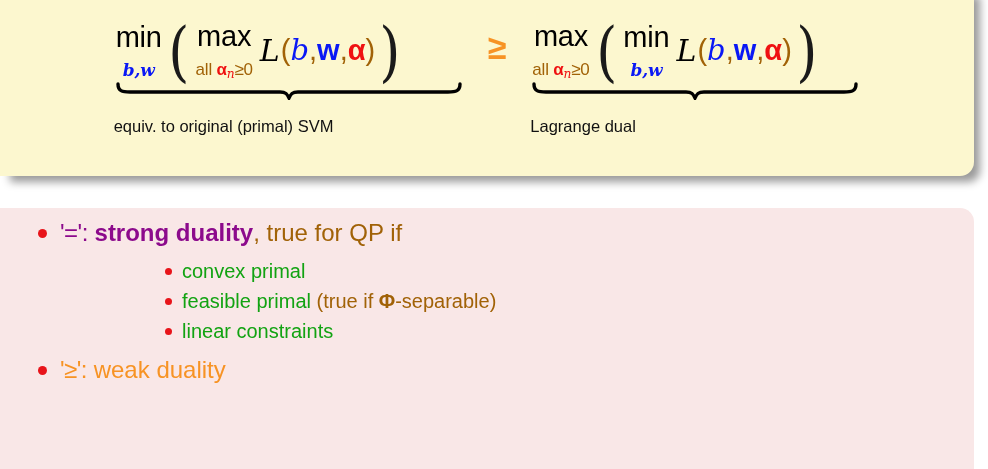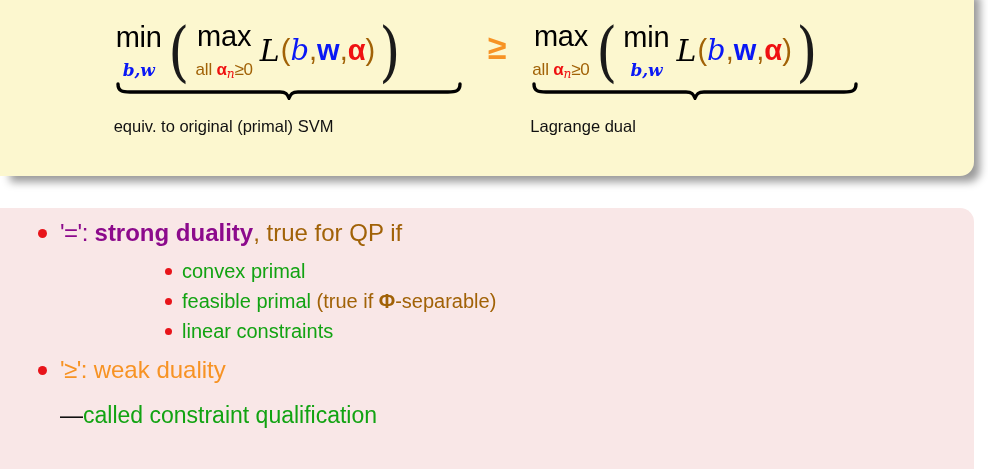--- a/index.html
+++ b/index.html
@@ -332,19 +332,16 @@
 
         </ul>
       </li>
 
       <li>
         <span class="bullet1"></span>
         <span class="orange quote">'≥':</span><span class="orange"> weak duality</span>
       </li>
     </ul>
 
-    <div class="tail-line">
-      <span class="emdash">—</span><span class="green">called constraint qualification</span>
-    </div>
 
   </div>
 
 </div>
 
 </body></html>

